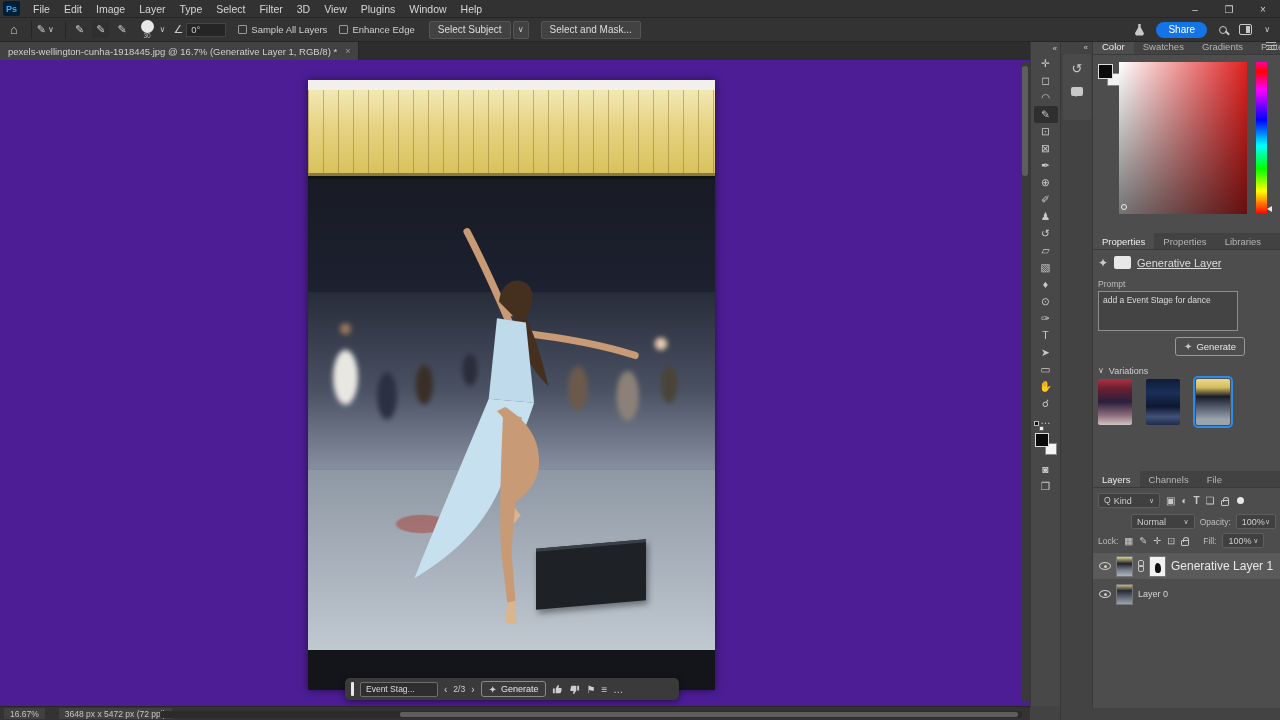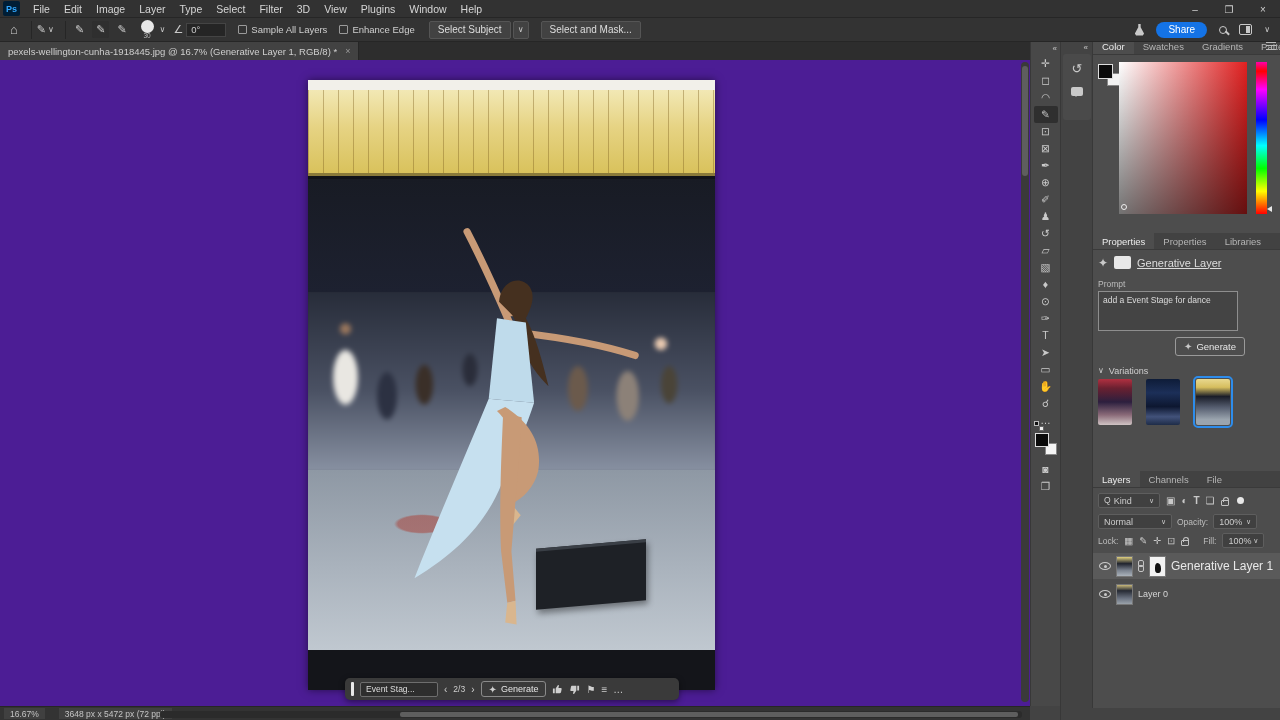--- a/index.html
+++ b/index.html
@@ -444,21 +444,21 @@
         </div>
         <span class="icon" style="font-size:10px;">▣</span>
         <span class="icon" style="font-size:10px;">◐</span>
         <span class="icon" style="font-size:10px; font-weight:bold;">T</span>
         <span class="icon" style="font-size:10px;">❏</span>
         <span class="lk"></span>
         <span style="width:7px; height:7px; background:#e8e8e8; border-radius:50%; margin-left:2px;"></span>
       </div>
 
       <div style="position:absolute; left:5px; top:43px; width:178px; display:flex; align-items:center; gap:5px;">
-        <div class="dd" style="width:74px;">
+        <div class="dd" style="width:82px;margin-left:33px;">
           <span>Normal</span>
           <span class="icon" style="font-size:7px;">∨</span>
         </div>
         <span style="font-size:8.5px; color:#bdbdbd;">Opacity:</span>
         <div class="dd" style="width:44px;">
           <span>100%</span>
           <span class="icon" style="font-size:7px;">∨</span>
         </div>
       </div>
 

